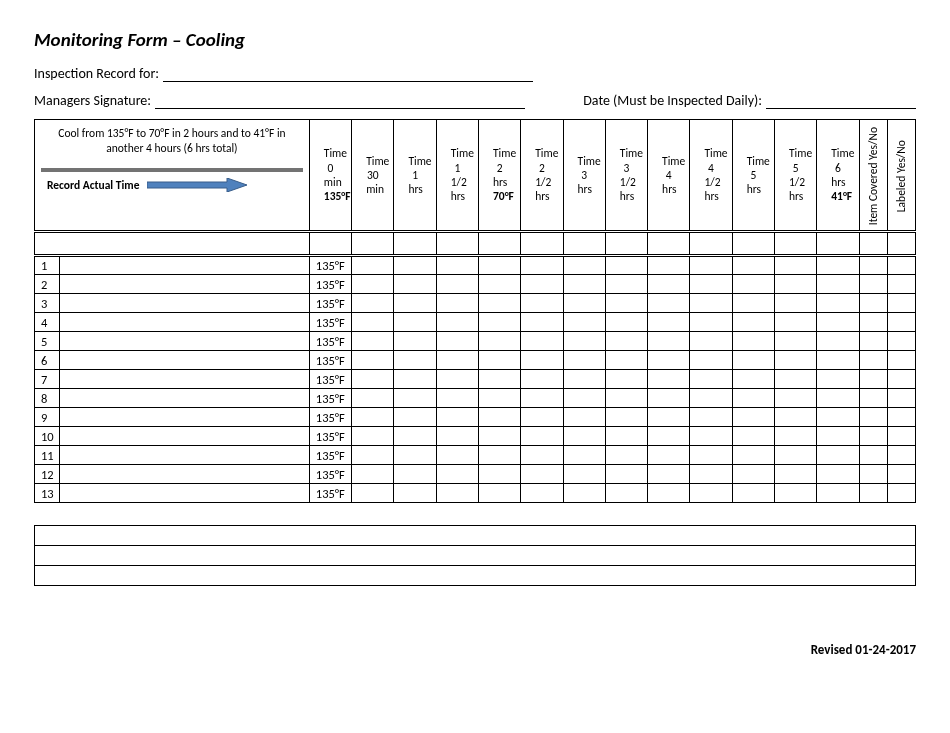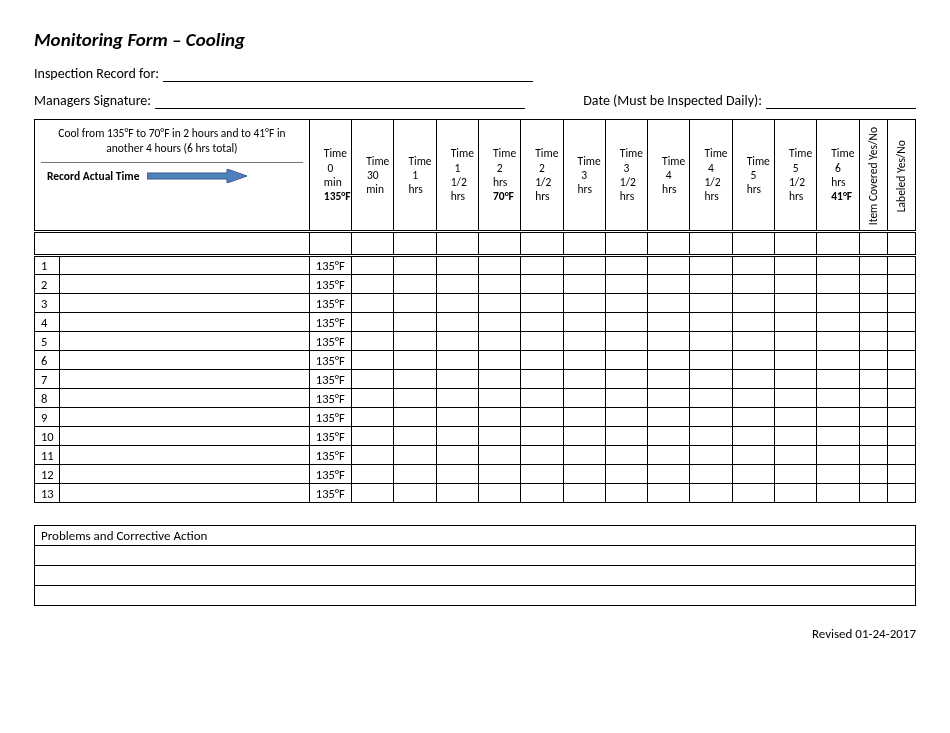--- a/index.html
+++ b/index.html
@@ -53,22 +53,22 @@
   .main-table thead th .hline { display:block; }
   .main-table thead th b { font-weight: bold; }
   .instr-cell {
     font-size: 12.5px;
     font-weight: bold;
     text-align: center;
     padding: 6px 6px 0 6px !important;
     position: relative;
   }
   .instr-inner {
-    border-bottom: 1px solid #737373;
-    padding-bottom: 6px;
+    border-bottom: 4px solid #737373;
+    padding-bottom: 12px;
     margin-bottom: 4px;
     line-height: 1.3;
   }
   .record-row td {
     height: 24px;
     font-size: 12.5px;
   }
   .record-actual-wrap {
     display: flex;
     align-items: center;
@@ -98,21 +98,22 @@
   }
   .section2 td {
     border: 1px solid #000;
     height: 20px;
     font-size: 13px;
     padding: 2px 6px;
   }
   .footer {
     text-align: right;
     font-size: 13px;
-    margin-top: 20px;
+    margin-top: 56px;
+    font-weight: bold;
   }
 </style>
 </head>
 <body>
 
 <div class="title">Monitoring Form – Cooling</div>
 
 <div class="field-row">
   <span class="label">Inspection Record for:</span>
   <span class="line" style="width:370px"></span>
@@ -492,23 +493,20 @@
         <td></td>
         <td></td>
         <td></td>
         <td></td>
       </tr>
     </tbody>
 </table>
 
 <table class="section2">
   <tbody>
-      <tr>
-        <td>Problems and Corrective Action</td>
-      </tr>
   <tr>
         <td>&nbsp;</td>
       </tr>
   <tr>
         <td>&nbsp;</td>
       </tr>
   <tr>
         <td>&nbsp;</td>
       </tr>
 </tbody>

